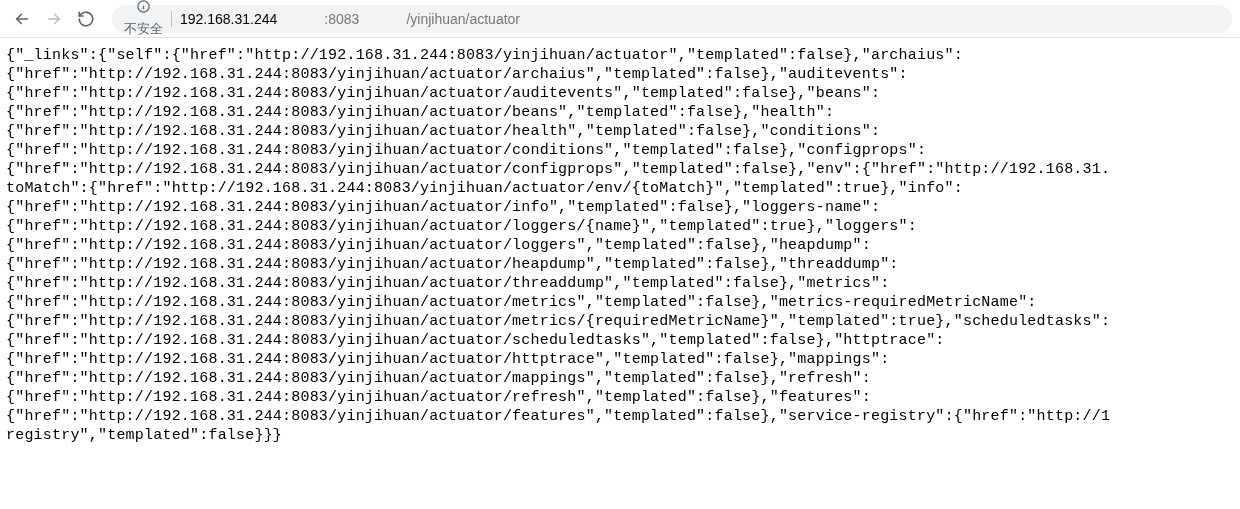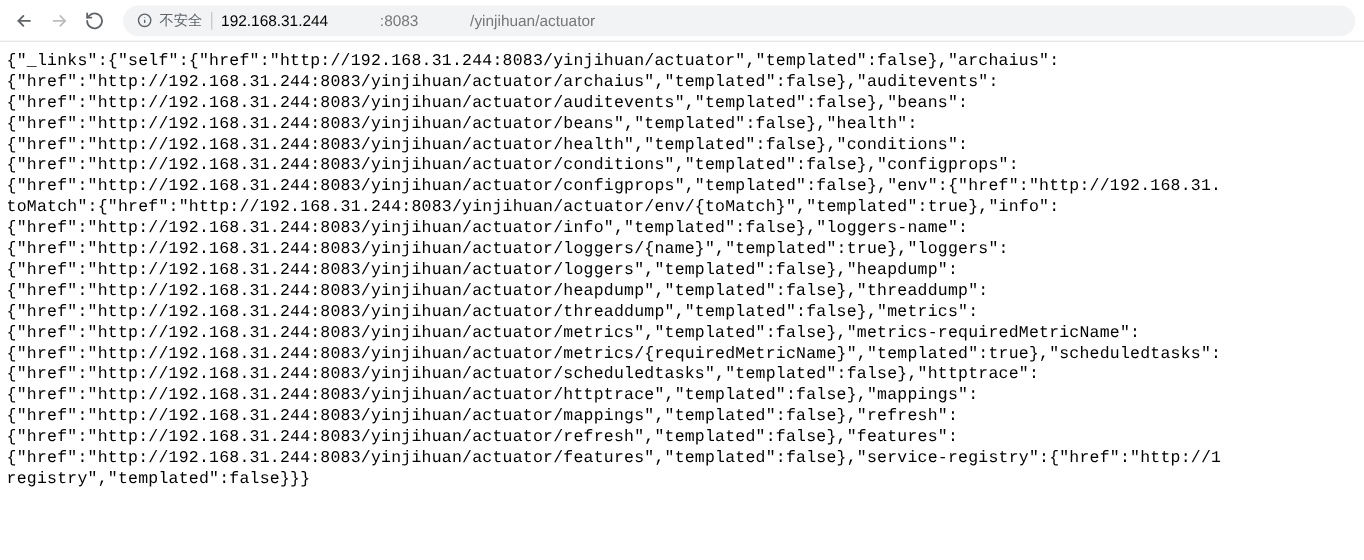--- a/index.html
+++ b/index.html
@@ -42,20 +42,21 @@
       gap: 8px;
       font-size: 14px;
       color: #202124;
     }
     .insecure-badge {
       display: flex;
       align-items: center;
       gap: 6px;
       color: #5f6368;
       font-size: 13px;
+      flex-direction: column;
     }
     .insecure-badge svg { width: 15px; height: 15px; }
     .divider {
       width: 1px;
       height: 16px;
       background: #c0c0c0;
     }
     .url-host { font-weight: 500; color: #000000; }
     .url-path { color: #777; padding-left: 47px; }
     .content {

